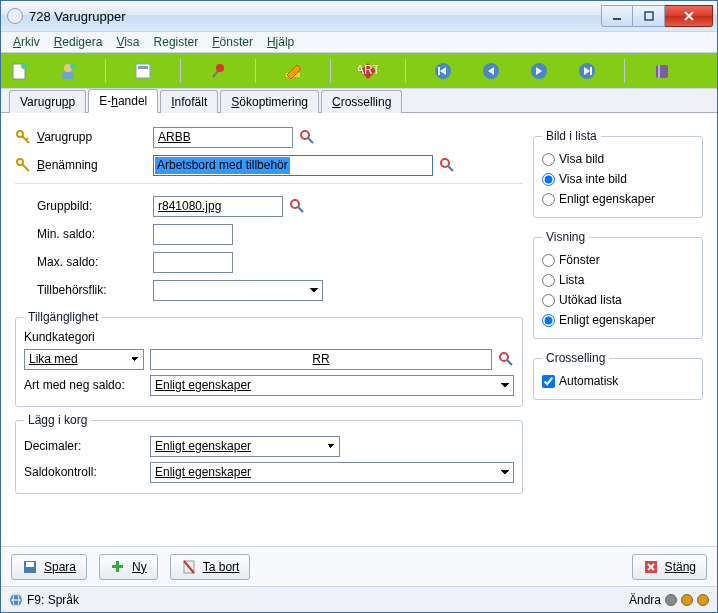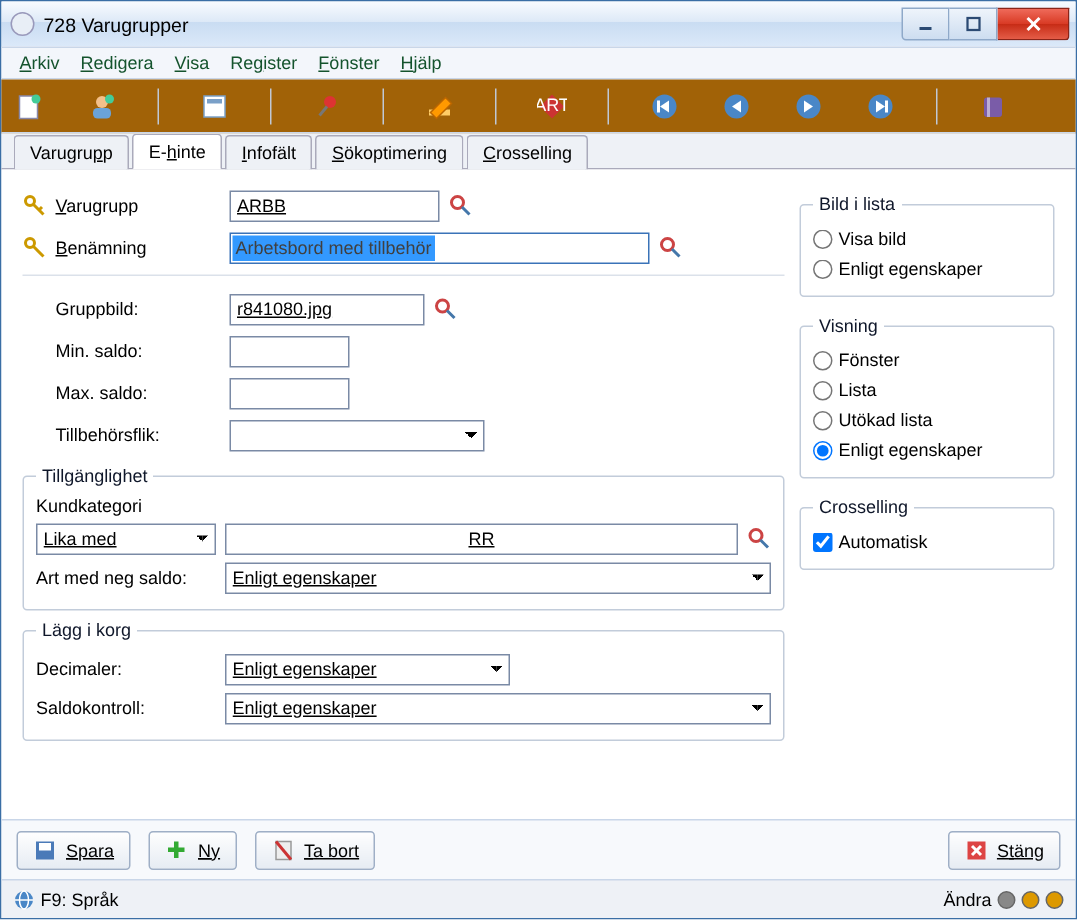--- a/index.html
+++ b/index.html
@@ -13,21 +13,21 @@
 .winbtns { display:flex; height:22px; margin-right:4px; }
 .winbtn { width:32px; height:22px; display:flex; align-items:center; justify-content:center; border:1px solid #8fa9c9; border-left:none; background:linear-gradient(to bottom,#eef4fb,#cdddf0); }
 .winbtn:first-child { border-left:1px solid #8fa9c9; border-radius:0 0 0 3px;}
 .winbtn.close { background:linear-gradient(to bottom,#ef6a5a,#d83a24 50%,#c72c16 51%,#e45c47); width:48px; border-radius:0 0 3px 0; border-color:#8a2418;}
 .winbtn svg { width:12px; height:12px; }
 
 .menubar { height:22px; background:#f3f6fb; border-bottom:1px solid #c9d6e8; border-top:1px solid #c9d6e8; display:flex; align-items:center; padding:0 6px; gap:2px; }
 .menuitem { padding:2px 6px; color:#14532d; }
 .menuitem .ul { text-decoration: underline; }
 
-.toolbar { height:36px; background:#a16207; border-bottom:1px solid #c9d6e8; display:flex; align-items:center; padding:0 6px; gap:22px;text-align:center; }
+.toolbar { height:36px; background:#84cc16; border-bottom:1px solid #c9d6e8; display:flex; align-items:center; padding:0 6px; gap:22px;text-align:center; }
 .tbtn { width:26px; height:26px; display:flex; align-items:center; justify-content:center; }
 .tsep { width:1px; height:24px; background:#c0c8d6; margin:0 2px; }
 
 .tabbar { height:24px; display:flex; align-items:flex-end; border-bottom:1px solid #aab; padding-left:8px; background:#eef1f6;}
 .tab { padding:4px 10px; border:1px solid #aab; border-bottom:none; margin-right:2px; background:#eef1f6; border-radius:3px 3px 0 0; position:relative; top:1px;}
 .tab.active { background:#fff; top:1px; border-bottom:1px solid #fff;}
 .tab .ul { text-decoration: underline; }
 
 .content { flex:1; background:#fff; padding:10px 14px 6px 14px; display:flex; gap:10px; overflow:hidden; }
 .leftcol { flex:1; display:flex; flex-direction:column; }
@@ -50,21 +50,21 @@
 .radio-row input, .check-row input { margin:0; }
 
 .bottombar { height:40px; border-top:1px solid #c9d6e8; display:flex; align-items:center; padding:0 10px; gap:12px; background:#f7f9fc;text-decoration:underline;}
 .btn { height:26px; border:1px solid #9fafc6; border-radius:3px; background:linear-gradient(to bottom,#fefefe,#e6ecf3); display:flex; align-items:center; padding:0 10px; gap:6px; color:#000;}
 .btn .ul { text-decoration:underline; }
 .bottombar .spacer { flex:1; }
 
 .statusbar { height:26px; background:#eef1f6; border-top:1px solid #c9d6e8; display:flex; align-items:center; padding:0 8px; font-size:11px; }
 .statusbar .stspacer { flex:1; }
 .led { width:12px; height:12px; border-radius:50%; border:1px solid #666; margin-left:4px; display:inline-block; }
-.highlight { background:#3399ff; color:#404040; }
+.highlight { background:#3399ff; color:#000000; }
 </style>
 </head>
 <body>
 
 <div class="window">
   <div class="titlebar">
     <span class="sysicon"></span>
     <span class="title">728 Varugrupper</span>
     <div class="winbtns">
       <div class="winbtn">
@@ -168,21 +168,21 @@
     <div class="tbtn">
         <svg width="20" height="20">
           <rect x="4" y="4" width="12" height="13" rx="2" fill="#7a5ca8"></rect>
           <rect x="6" y="4" width="2" height="13" fill="#fff" opacity="0.5"></rect>
         </svg>
       </div>
   </div>
 
   <div class="tabbar">
     <div class="tab"><span>Varugru</span><span class="ul">p</span><span>p</span></div>
-    <div class="tab active"><span>E-</span><span class="ul">h</span><span>inte</span></div>
+    <div class="tab active"><span>E-</span><span class="ul">h</span><span>andel</span></div>
     <div class="tab"><span class="ul">I</span><span>nfofält</span></div>
     <div class="tab"><span class="ul">S</span><span>ökoptimering</span></div>
     <div class="tab"><span class="ul">C</span><span>rosselling</span></div>
   </div>
 
   <div class="content">
     <div class="leftcol">
       <div class="formrow">
         <svg class="keyicon" viewBox="0 0 16 16">
             <circle cx="5" cy="5" r="3" fill="none" stroke="#c90" stroke-width="2"></circle>
@@ -267,20 +267,24 @@
         </div>
       </fieldset>
     </div>
 
     <div class="rightcol">
       <fieldset>
         <legend>Bild i lista</legend>
         <label class="radio-row">
             <input type="radio" name="bild" style="">
             <span>Visa bild</span>
+          </label>
+        <label class="radio-row">
+            <input type="radio" name="bild" checked="" style="">
+            <span>Visa inte bild</span>
           </label>
         <label class="radio-row">
             <input type="radio" name="bild" style="">
             <span>Enligt egenskaper</span>
           </label>
       </fieldset>
       <fieldset>
         <legend>Visning</legend>
         <label class="radio-row">
             <input type="radio" name="vis" style="">

